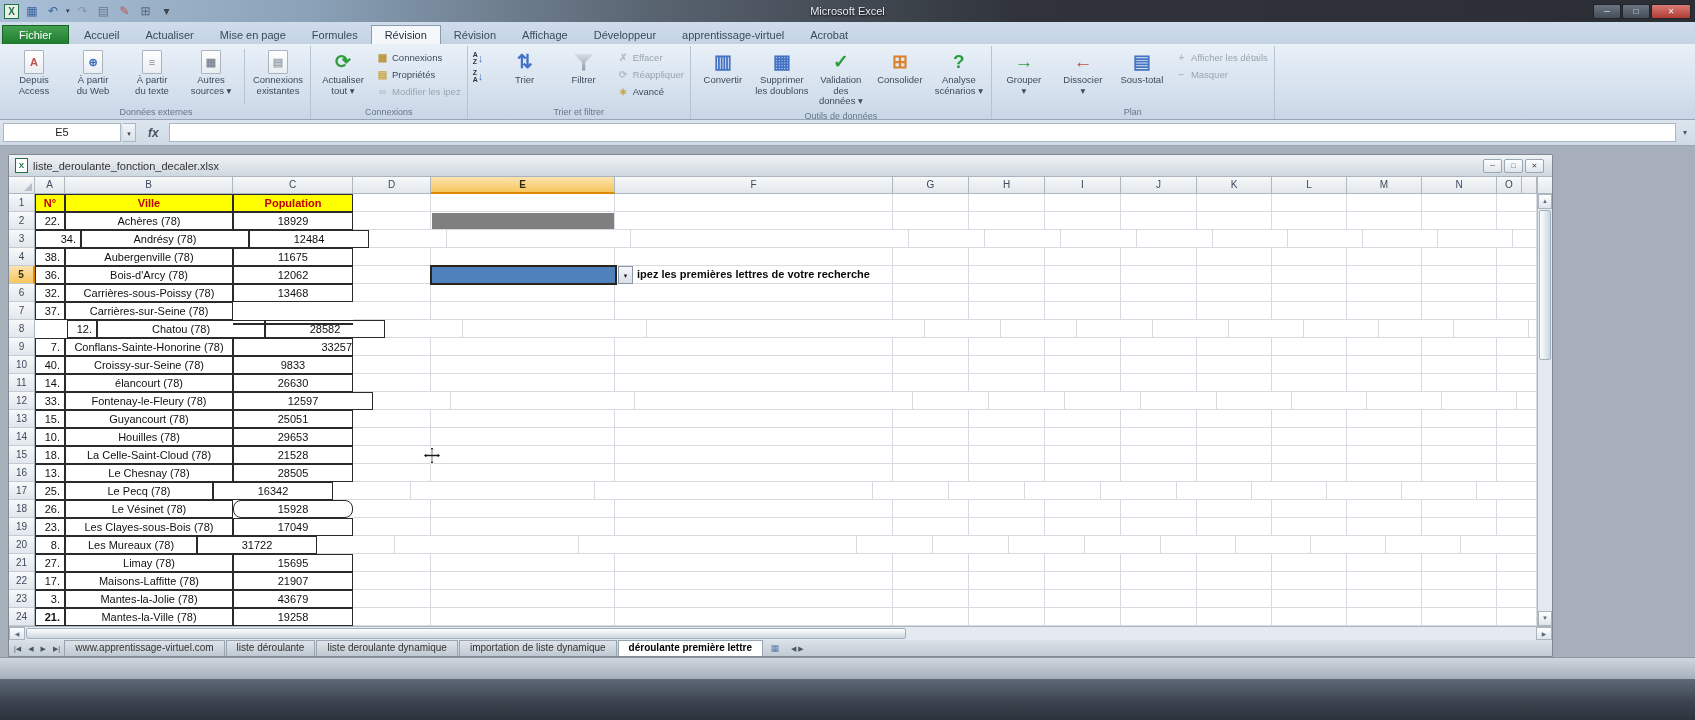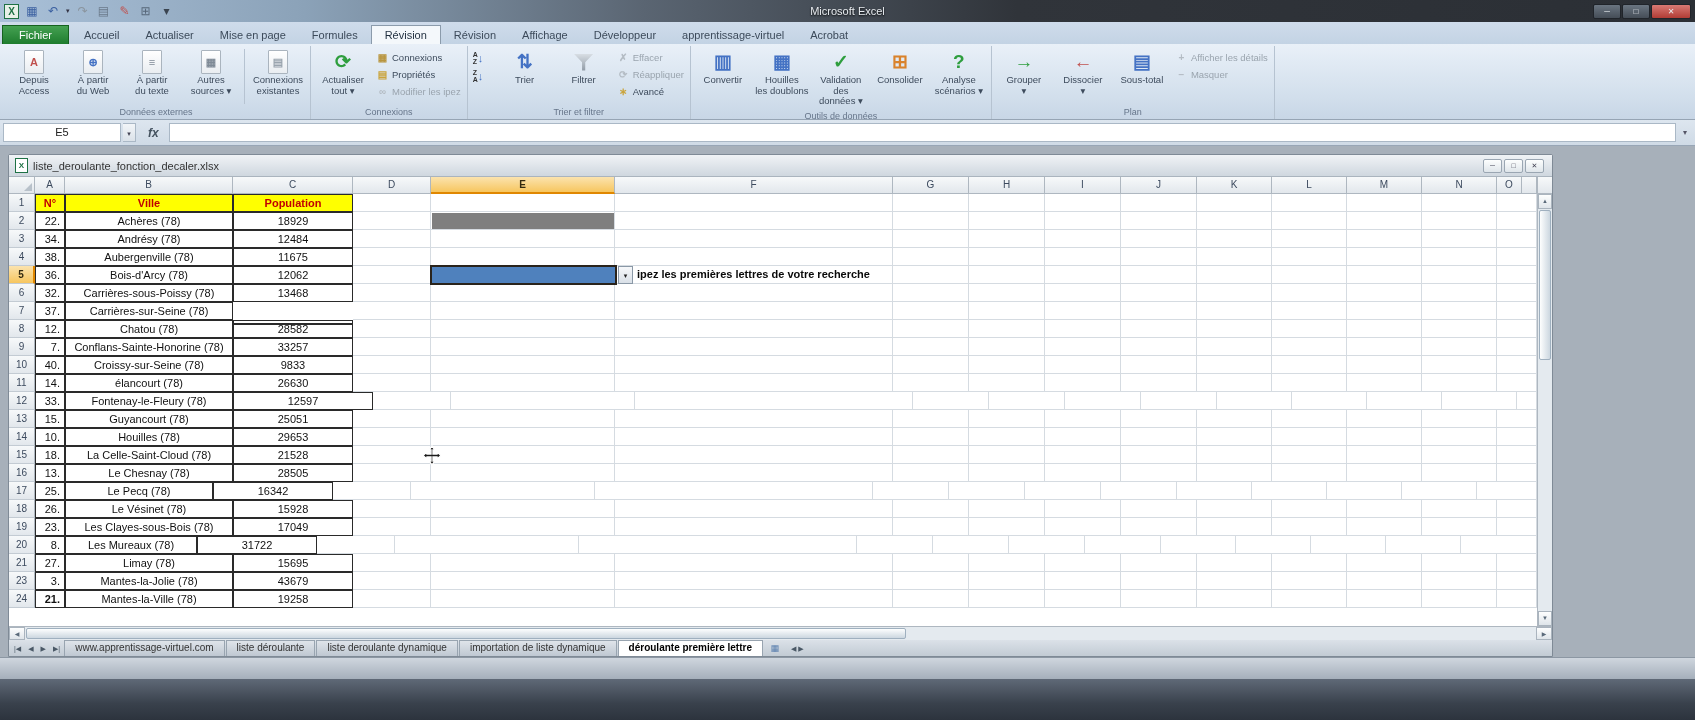--- a/index.html
+++ b/index.html
@@ -252,21 +252,21 @@
         <div class="rglabel">Trier et filtrer</div>
       </div>
       <div class="rgroup">
         <div class="rbody">
           <div class="rbig">
             <span class="ic plain" style="color: rgb(68, 114, 196);">▥</span>
             <div class="l">Convertir</div>
           </div>
           <div class="rbig">
             <span class="ic plain" style="color: rgb(68, 114, 196);">▦</span>
-            <div class="l">Houilles</div>
+            <div class="l">Supprimer</div>
             <div class="l">les doublons</div>
           </div>
           <div class="rbig">
             <span class="ic plain" style="color: rgb(46, 158, 62);">✓</span>
             <div class="l">Validation des</div>
             <div class="l">données ▾</div>
           </div>
           <div class="rbig">
             <span class="ic plain" style="color: rgb(217, 130, 43);">⊞</span>
             <div class="l">Consolider</div>
@@ -382,21 +382,21 @@
                 <div class="gc" style="width: 76px;"></div>
                 <div class="gc" style="width: 76px;"></div>
                 <div class="gc" style="width: 75px;"></div>
                 <div class="gc" style="width: 75px;"></div>
                 <div class="gc" style="width: 75px;"></div>
                 <div class="gc" style="width: 75px;"></div>
                 <div class="gc" style="width: 40px; flex: 1 1 0%;"></div>
               </div>
               <div class="grow">
                 <div class="rh">3</div>
-                <div class="gc tb ca" style="width: 30px;">34.</div>
+                <div class="gc tb ca" style="width: 46px;">34.</div>
                 <div class="gc tb cb" style="width: 168px;">Andrésy (78)</div>
                 <div class="gc tb cc" style="width: 120px;">12484</div>
                 <div class="gc" style="width: 78px;"></div>
                 <div class="gc" style="width: 184px;"></div>
                 <div class="gc" style="width: 278px;"></div>
                 <div class="gc" style="width: 76px;"></div>
                 <div class="gc" style="width: 76px;"></div>
                 <div class="gc" style="width: 76px;"></div>
                 <div class="gc" style="width: 76px;"></div>
                 <div class="gc" style="width: 75px;"></div>
@@ -472,41 +472,41 @@
                 <div class="gc" style="width: 76px;"></div>
                 <div class="gc" style="width: 76px;"></div>
                 <div class="gc" style="width: 75px;"></div>
                 <div class="gc" style="width: 75px;"></div>
                 <div class="gc" style="width: 75px;"></div>
                 <div class="gc" style="width: 75px;"></div>
                 <div class="gc" style="width: 40px; flex: 1 1 0%;"></div>
               </div>
               <div class="grow">
                 <div class="rh">8</div>
-                <div class="gc tb ca" style="width: 30px;">12.</div>
+                <div class="gc tb ca" style="width: 30px; margin-left: 32px;">12.</div>
                 <div class="gc tb cb" style="width: 168px;">Chatou (78)</div>
                 <div class="gc tb cc" style="width: 120px;">28582</div>
                 <div class="gc" style="width: 78px;"></div>
                 <div class="gc" style="width: 184px;"></div>
                 <div class="gc" style="width: 278px;"></div>
                 <div class="gc" style="width: 76px;"></div>
                 <div class="gc" style="width: 76px;"></div>
                 <div class="gc" style="width: 76px;"></div>
                 <div class="gc" style="width: 76px;"></div>
                 <div class="gc" style="width: 75px;"></div>
                 <div class="gc" style="width: 75px;"></div>
                 <div class="gc" style="width: 75px;"></div>
                 <div class="gc" style="width: 75px;"></div>
                 <div class="gc" style="width: 40px; flex: 1 1 0%;"></div>
               </div>
               <div class="grow">
                 <div class="rh">9</div>
                 <div class="gc tb ca" style="width: 30px;">7.</div>
                 <div class="gc tb cb" style="width: 168px;">Conflans-Sainte-Honorine (78)</div>
-                <div class="gc tb cc" style="width: 120px;">33257</div>
+                <div class="gc tb cc" style="width: 120px; text-align: right;">33257</div>
                 <div class="gc" style="width: 78px;"></div>
                 <div class="gc" style="width: 184px;"></div>
                 <div class="gc" style="width: 278px;"></div>
                 <div class="gc" style="width: 76px;"></div>
                 <div class="gc" style="width: 76px;"></div>
                 <div class="gc" style="width: 76px;"></div>
                 <div class="gc" style="width: 76px;"></div>
                 <div class="gc" style="width: 75px;"></div>
                 <div class="gc" style="width: 75px;"></div>
                 <div class="gc" style="width: 75px;"></div>
@@ -654,21 +654,21 @@
                 <div class="gc" style="width: 75px;"></div>
                 <div class="gc" style="width: 75px;"></div>
                 <div class="gc" style="width: 75px;"></div>
                 <div class="gc" style="width: 75px;"></div>
                 <div class="gc" style="width: 40px; flex: 1 1 0%;"></div>
               </div>
               <div class="grow">
                 <div class="rh">18</div>
                 <div class="gc tb ca" style="width: 30px;">26.</div>
                 <div class="gc tb cb" style="width: 168px;">Le Vésinet (78)</div>
-                <div class="gc tb cc" style="width: 120px;">15928</div>
+                <div class="gc tb cc" style="width: 120px; border-radius: 8px;">15928</div>
                 <div class="gc" style="width: 78px;"></div>
                 <div class="gc" style="width: 184px;"></div>
                 <div class="gc" style="width: 278px;"></div>
                 <div class="gc" style="width: 76px;"></div>
                 <div class="gc" style="width: 76px;"></div>
                 <div class="gc" style="width: 76px;"></div>
                 <div class="gc" style="width: 76px;"></div>
                 <div class="gc" style="width: 75px;"></div>
                 <div class="gc" style="width: 75px;"></div>
                 <div class="gc" style="width: 75px;"></div>
@@ -709,20 +709,38 @@
                 <div class="gc" style="width: 75px;"></div>
                 <div class="gc" style="width: 75px;"></div>
                 <div class="gc" style="width: 75px;"></div>
                 <div class="gc" style="width: 40px; flex: 1 1 0%;"></div>
               </div>
               <div class="grow">
                 <div class="rh">21</div>
                 <div class="gc tb ca" style="width: 30px;">27.</div>
                 <div class="gc tb cb" style="width: 168px;">Limay (78)</div>
                 <div class="gc tb cc" style="width: 120px;">15695</div>
+                <div class="gc" style="width: 78px;"></div>
+                <div class="gc" style="width: 184px;"></div>
+                <div class="gc" style="width: 278px;"></div>
+                <div class="gc" style="width: 76px;"></div>
+                <div class="gc" style="width: 76px;"></div>
+                <div class="gc" style="width: 76px;"></div>
+                <div class="gc" style="width: 76px;"></div>
+                <div class="gc" style="width: 75px;"></div>
+                <div class="gc" style="width: 75px;"></div>
+                <div class="gc" style="width: 75px;"></div>
+                <div class="gc" style="width: 75px;"></div>
+                <div class="gc" style="width: 40px; flex: 1 1 0%;"></div>
+              </div>
+              <div class="grow">
+                <div class="rh">22</div>
+                <div class="gc tb ca" style="width: 30px;">17.</div>
+                <div class="gc tb cb" style="width: 168px;">Maisons-Laffitte (78)</div>
+                <div class="gc tb cc" style="width: 120px;">21907</div>
                 <div class="gc" style="width: 78px;"></div>
                 <div class="gc" style="width: 184px;"></div>
                 <div class="gc" style="width: 278px;"></div>
                 <div class="gc" style="width: 76px;"></div>
                 <div class="gc" style="width: 76px;"></div>
                 <div class="gc" style="width: 76px;"></div>
                 <div class="gc" style="width: 76px;"></div>
                 <div class="gc" style="width: 75px;"></div>
                 <div class="gc" style="width: 75px;"></div>
                 <div class="gc" style="width: 75px;"></div>

